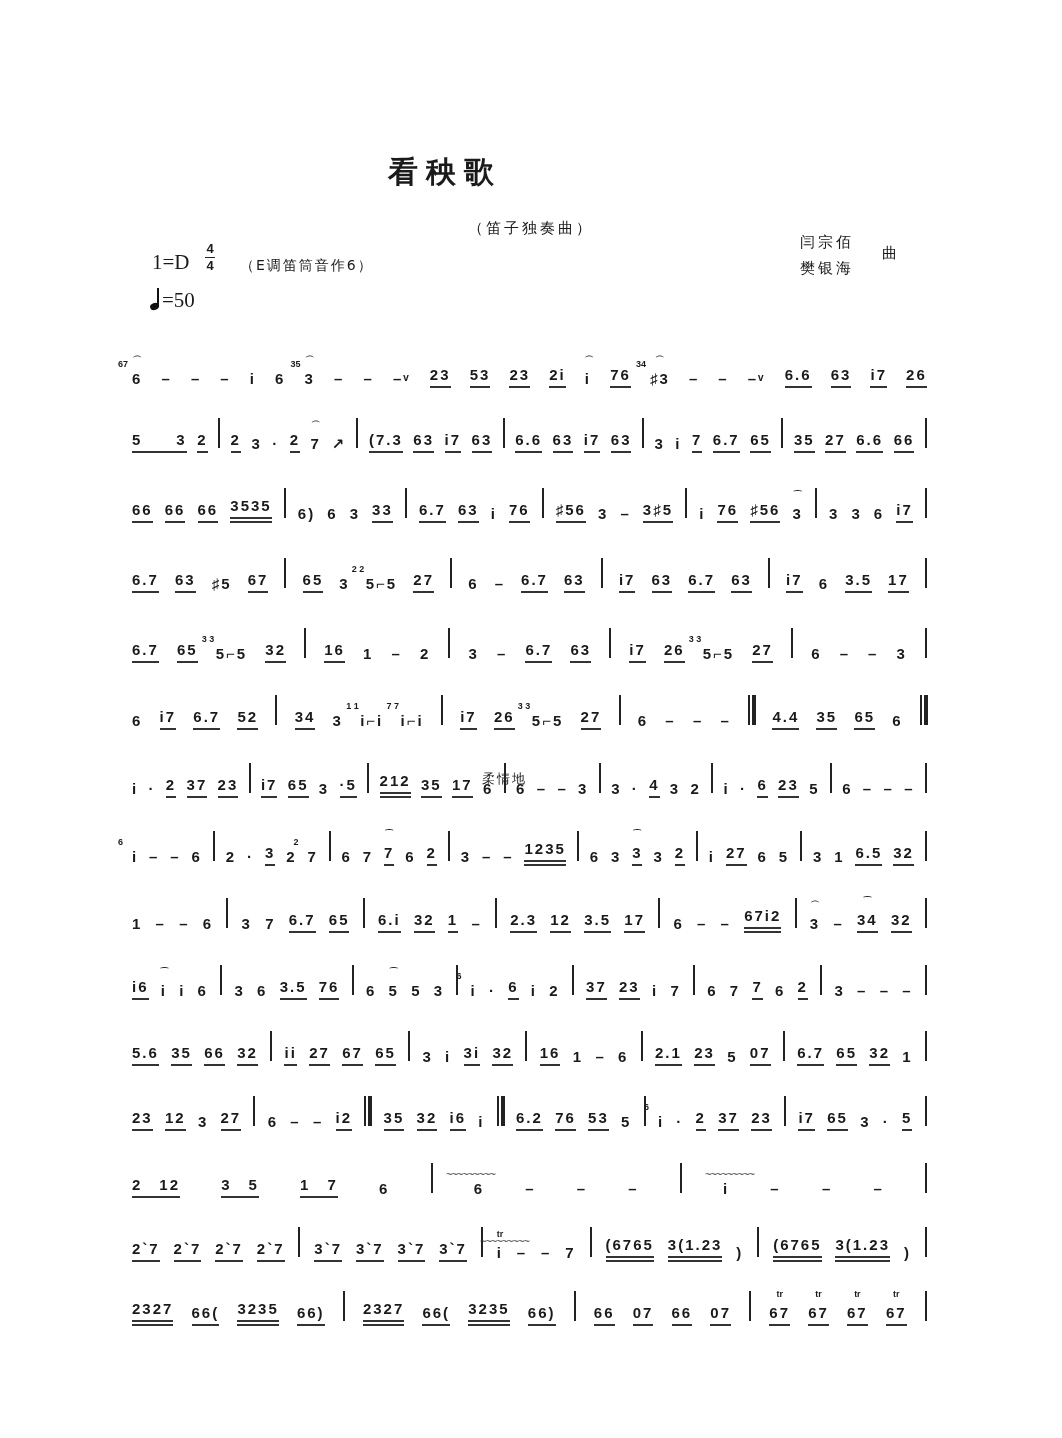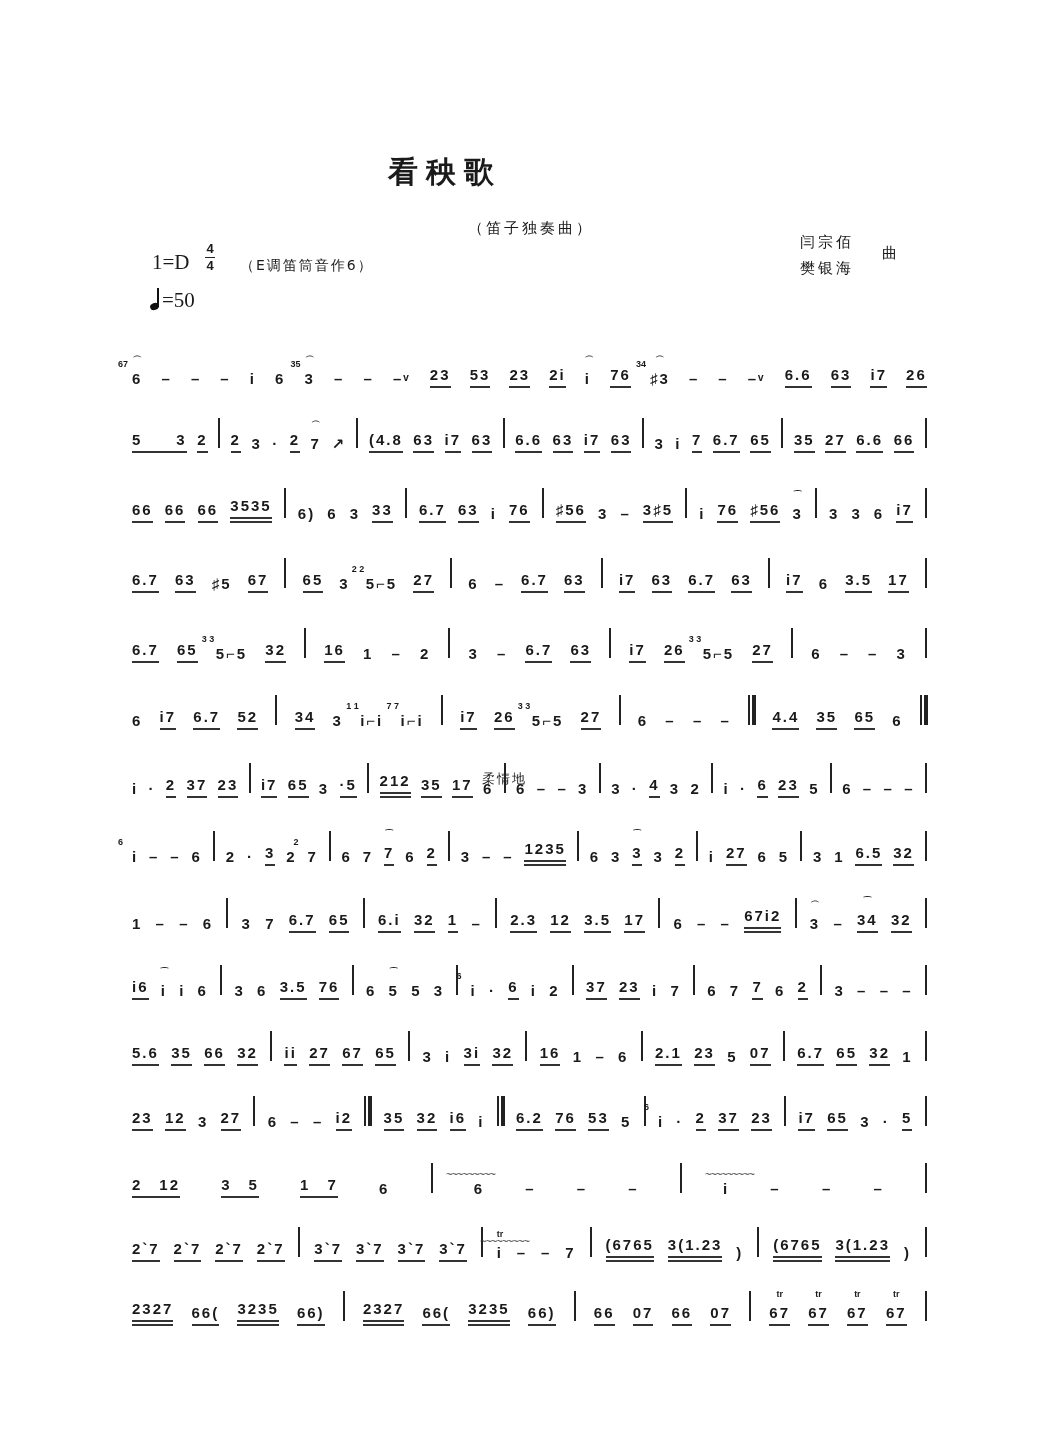--- a/index.html
+++ b/index.html
@@ -175,21 +175,21 @@
       </span>
       <span class="tok">
         <span class="above">⌒</span>
         <span class="txt">7</span>
       </span>
       <span class="tok">
         <span class="txt">↗</span>
       </span>
       <span class="bar"></span>
       <span class="tok">
-        <span class="txt">(4.8</span>
+        <span class="txt">(7.3</span>
         <span class="ul"></span>
       </span>
       <span class="tok">
         <span class="txt">63</span>
         <span class="ul"></span>
       </span>
       <span class="tok">
         <span class="txt">i7</span>
         <span class="ul"></span>
       </span>

